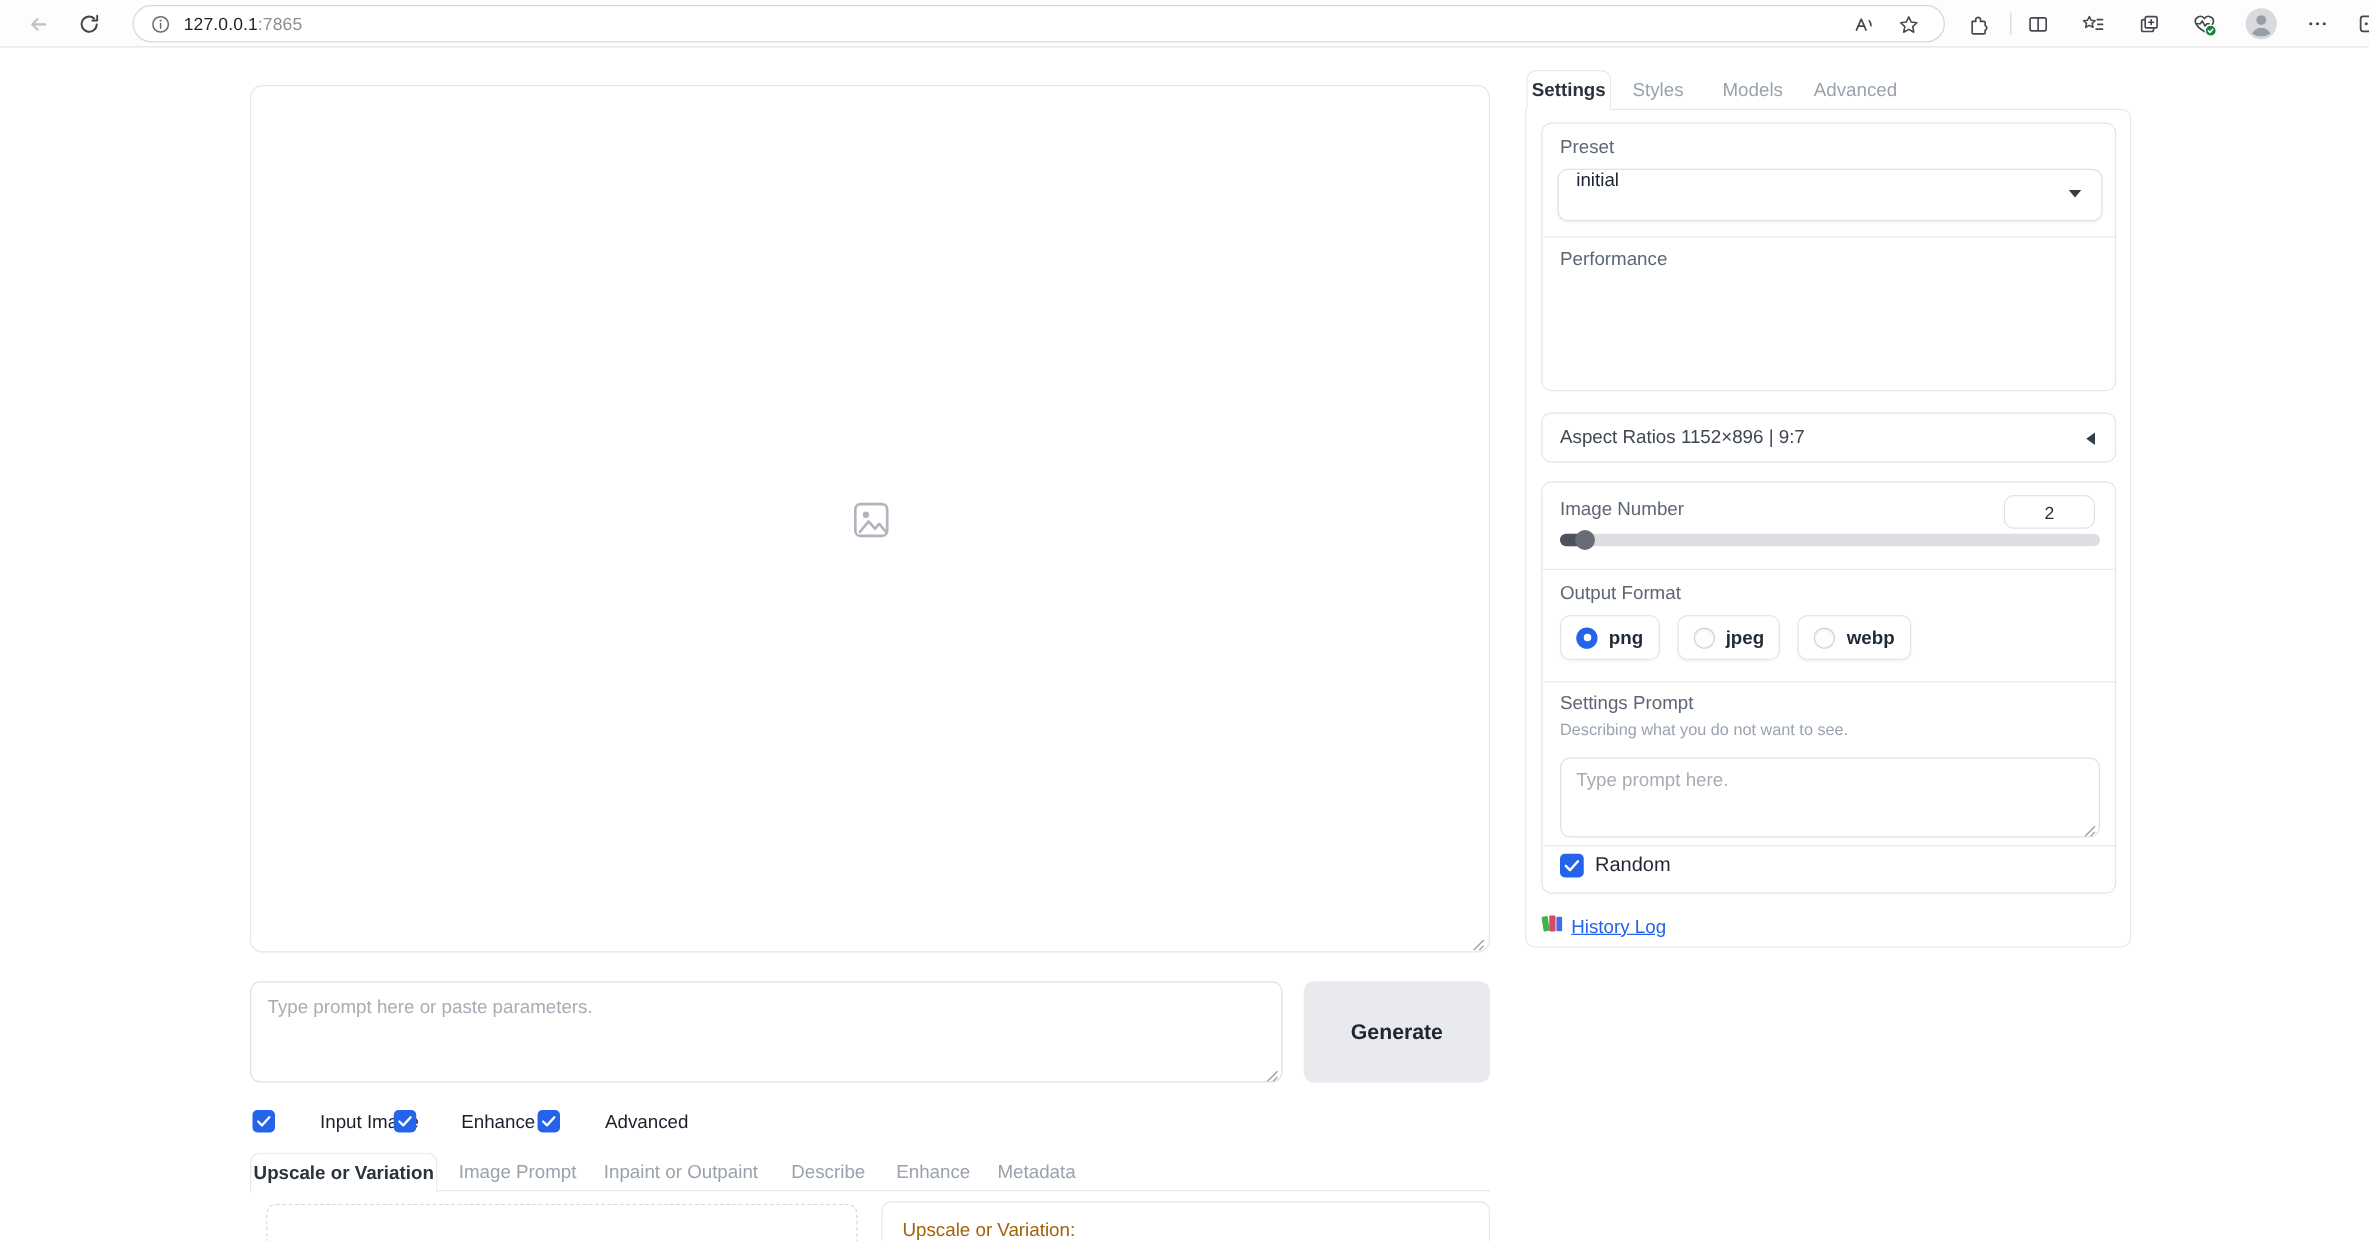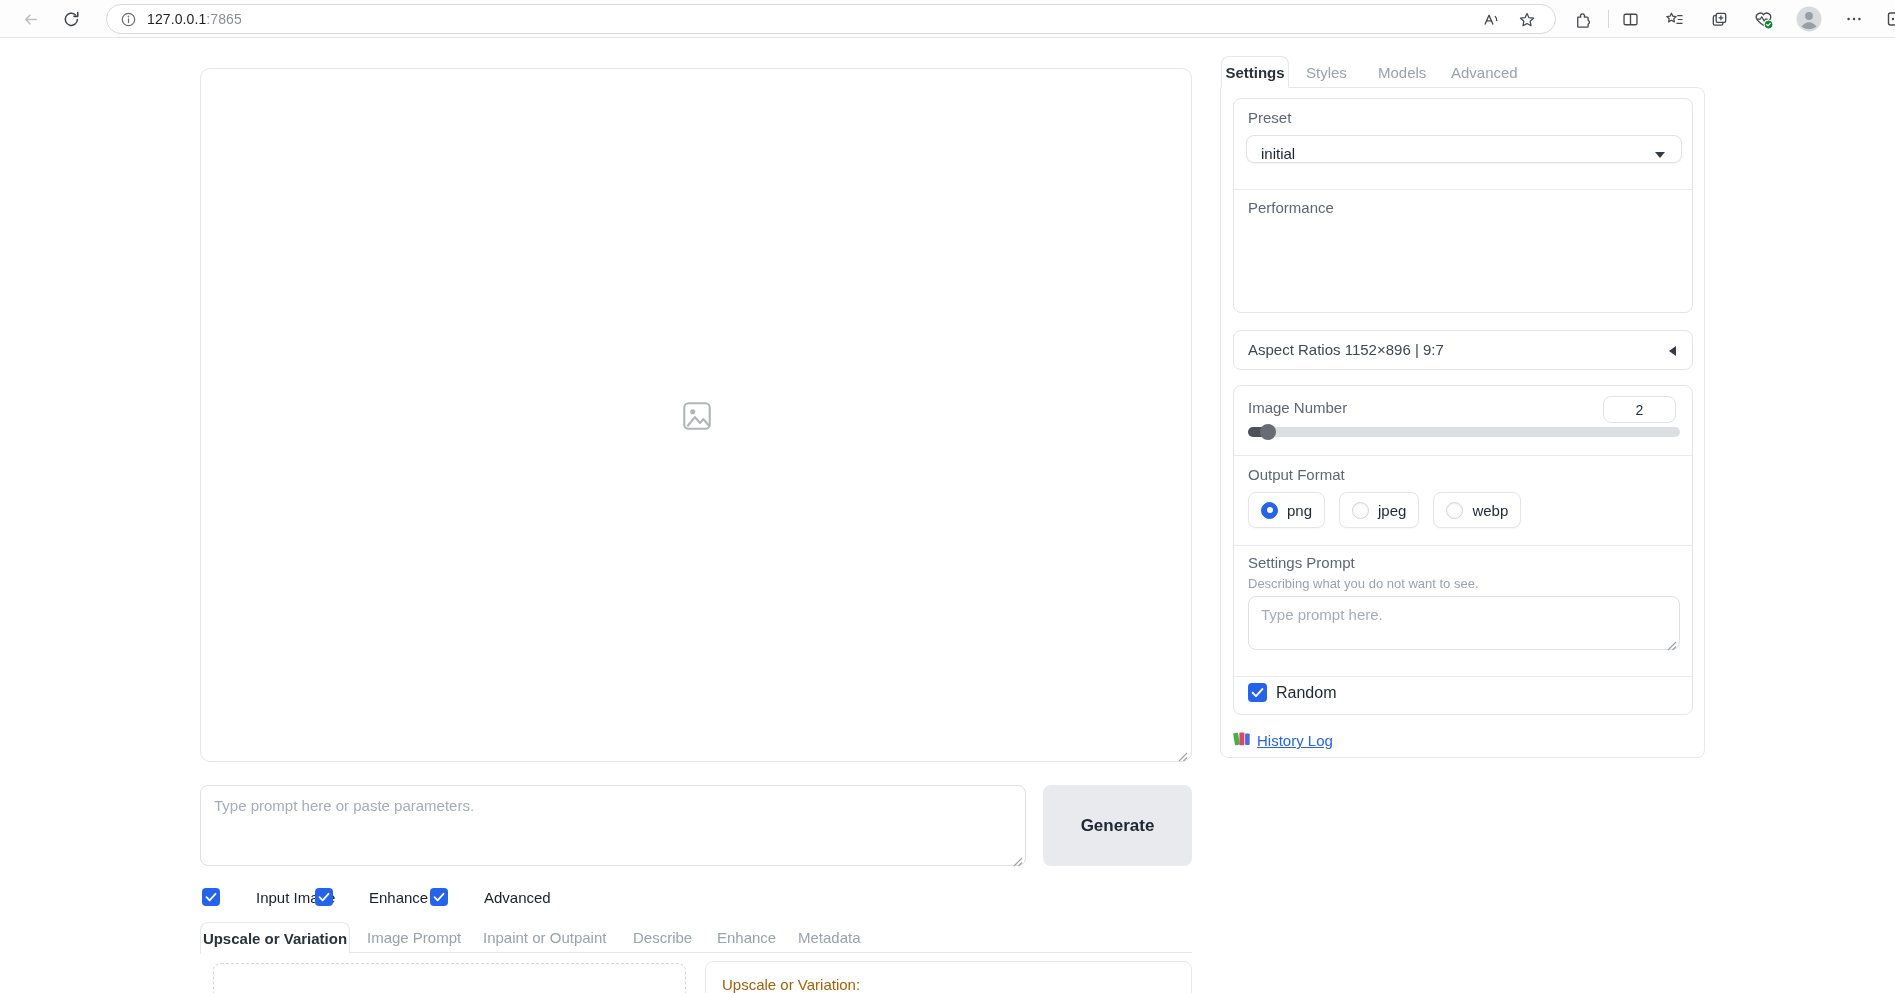--- a/index.html
+++ b/index.html
@@ -53,22 +53,22 @@
 
   .set-panel{position:absolute;left:1220px;top:48px;width:485px;height:671px;border:1px solid #e5e7eb;border-radius:0 8px 8px 8px;background:#fff;}
   .grp{position:absolute;border:1px solid #e3e5e9;border-radius:8px;background:#fff;}
   .grp-a{left:12px;top:10px;width:460px;height:215px;}
   .grp-aspect{left:12px;top:242px;width:460px;height:40px;cursor:pointer;}
   .grp-b{left:12px;top:297px;width:460px;height:330px;}
   .hr{position:absolute;left:0;right:0;height:1px;background:#e8e9ec;}
   .lbl{position:absolute;font-size:15px;color:#5d6774;white-space:nowrap;}
   .sub{position:absolute;font-size:13px;color:#9aa3ad;white-space:nowrap;}
 
-  .dropdown{position:absolute;left:12px;top:36px;width:436px;height:28px;border:1px solid #dfe1e5;border-radius:8px;background:#fff;
-    box-shadow:0 1px 2px rgba(16,24,40,.05);display:flex;align-items:flex-end;cursor:pointer;}
+  .dropdown{position:absolute;left:12px;top:36px;width:436px;height:42px;border:1px solid #dfe1e5;border-radius:8px;background:#fff;
+    box-shadow:0 1px 2px rgba(16,24,40,.05);display:flex;align-items:flex-start;cursor:pointer;}
   .dropdown .dd-val{margin-left:14px;font-size:15px;color:#1c2530;}
   .dd-arrow{position:absolute;right:16px;top:16px;width:0;height:0;border-left:5px solid transparent;border-right:5px solid transparent;border-top:6px solid #343c46;}
 
   .radio-grid{position:absolute;left:12px;top:124px;width:436px;display:grid;grid-template-columns:1fr 1fr 1fr;gap:6px 8px;}
   .pill-opt{display:flex;align-items:center;gap:10px;height:38px;border:1px solid #e3e5e9;border-radius:8px;background:#fff;
     padding:0 13px;box-shadow:0 1px 2px rgba(16,24,40,.04);cursor:pointer;}
   .pill-lbl{font-size:16px;color:#1f2937;font-weight:500;white-space:nowrap;}
   .radio{width:17px;height:17px;border-radius:50%;border:1px solid #cfd4da;background:#fdfdfe;box-shadow:inset 0 1px 2px rgba(0,0,0,.05);position:relative;flex:none;}
   .radio.on{background:#2563eb;border-color:#2563eb;box-shadow:none;}
   .radio.on::after{content:"";position:absolute;inset:0;margin:auto;width:6px;height:6px;background:#fff;border-radius:50%;}
@@ -77,23 +77,23 @@
   .asp-lbl{position:absolute;left:14px;top:10px;font-size:15px;color:#3f4754;white-space:nowrap;}
 
   .num-input{position:absolute;left:369px;top:10px;width:73px;height:27px;border:1px solid #e0e2e6;border-radius:8px;background:#fff;
     text-align:center;font-family:"Liberation Sans","DejaVu Sans",sans-serif;font-size:14px;color:#1f2937;outline:none;padding:0;}
   .slider{position:absolute;left:14px;top:41px;width:432px;height:10px;border-radius:6px;background:#dcdee2;cursor:pointer;}
   .slider .fill{position:absolute;left:0;top:0;height:10px;border-radius:6px;background:#4d525a;}
   .slider .thumb{position:absolute;top:-3px;width:16px;height:16px;border-radius:50%;background:#686d75;cursor:grab;}
 
   .fmt-row{position:absolute;left:14px;top:106px;display:flex;gap:14px;}
   .fmt-row .pill-opt{height:36px;padding:0 12px;gap:9px;}
-  .fmt-row .pill-lbl{font-size:15px;}
-
-  .neg-wrap{position:absolute;left:14px;top:210px;width:432px;height:54px;}
+  .fmt-row .pill-lbl{font-size:15px;font-weight:bold;}
+
+  .neg-wrap{position:absolute;left:14px;top:220px;width:432px;height:64px;}
   .neg-wrap textarea{width:100%;height:100%;resize:none;border:1px solid #dfe1e5;border-radius:8px;padding:9px 12px;
     font-family:"Liberation Sans","DejaVu Sans",sans-serif;font-size:15px;color:#1f2937;outline:none;}
   .neg-wrap textarea::placeholder{color:#a6adb6;}
 
   .random-row{position:absolute;left:14px;top:297px;display:flex;align-items:center;gap:9px;cursor:pointer;}
   .random-row .cbx{width:19px;height:19px;}
   .random-lbl{font-size:16px;color:#1f2733;font-weight:500;}
 
   .history{position:absolute;left:1233px;top:691px;display:flex;align-items:center;gap:6px;cursor:pointer;}
   .history a{font-size:15px;color:#2563eb;text-decoration:underline;}

